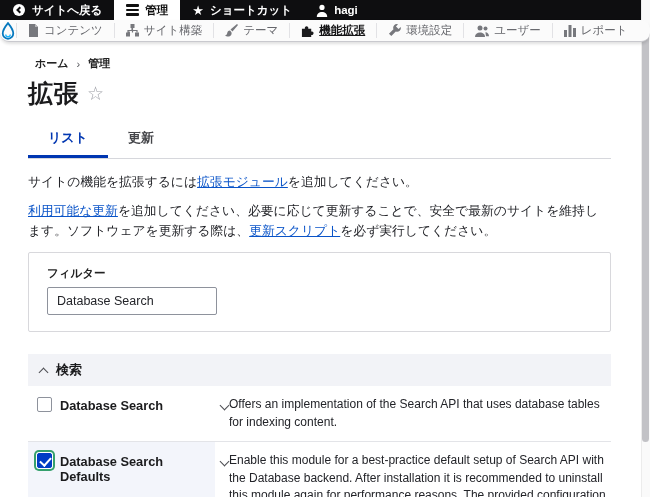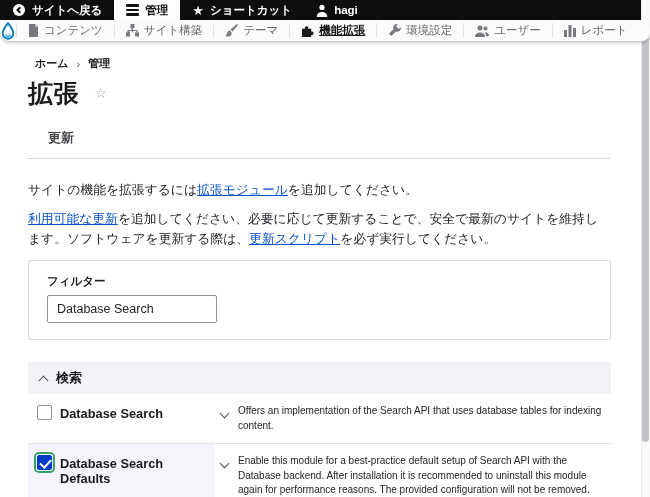--- a/index.html
+++ b/index.html
@@ -23,30 +23,30 @@
     font-size:11.5px; color:#65666b; border-left:1px solid #e2e2e5; cursor:pointer; white-space:nowrap; }
   .menu-item svg { flex:0 0 auto; }
   .menu-item.active { color:#151517; font-weight:bold; text-decoration:underline; }
   .menu-spacer { flex:1; }
 
   
   .content { padding:14px 39px 0 28px; }
   .breadcrumb { font-size:11px; font-weight:bold; color:#222; display:flex; gap:8px; align-items:center; }
   .breadcrumb .sep { color:#55565b; font-weight:normal; }
   .breadcrumb a { color:#222; text-decoration:none;margin-left:7px; }
-  .page-title-row { display:flex; align-items:center; gap:16px; margin-top:6px;font-family:Liberation Mono, monospace; }
+  .page-title-row { display:flex; align-items:center; gap:8px; margin-top:6px; }
   .page-title { font-size:25px; font-weight:bold; color:#1b1b1d; letter-spacing:.5px; }
   .fav-star { color:#9fa1a8; font-size:19px; line-height:1; cursor:pointer; }
 
   .tabs { display:flex; margin-top:10px; border-bottom:1px solid #d6d7dc; }
   .tab { padding:9px 20px 8px; font-size:13px; font-weight:bold; color:#444549;
     cursor:pointer; border-bottom:3px solid transparent; }
   .tab.active { color:#0036b1; border-bottom-color:#0036b1; }
 
-  .intro { margin-top:21px; font-size:12.8px; line-height:1.55; color:#232429; }
+  .intro { margin-top:13px; font-size:12.8px; line-height:1.55; color:#232429; }
   .intro p + p { margin-top:9px; }
   .intro a { color:#0a54c8; text-decoration:underline; cursor:pointer; }
 
   .filter-box { margin-top:12px; border:1px solid #d8d8dc; border-radius:2px;
     padding:13px 18px 16px; }
   .filter-label { font-size:11.5px; font-weight:bold; color:#222; display:block; }
   .filter-input { margin-top:6px; width:170px; height:28px; border:1px solid #8e929c;
     border-radius:2px; padding:0 9px; font-size:12.5px; color:#232429;
     font-family:"Liberation Sans","DejaVu Sans",sans-serif; background:#fff; }
 
@@ -56,21 +56,21 @@
   .chev { display:inline-block; width:7px; height:7px; border-right:1.6px solid #4c4d52;
     border-bottom:1.6px solid #4c4d52; }
   .chev.up { transform:rotate(-135deg); margin-top:4px; }
   .chev.down { transform:rotate(45deg); margin-top:-3px; }
 
   .module-row { display:grid; grid-template-columns:32px 155px 1fr;
     border-bottom:1px solid #e3e4e8; }
   .cell { padding:10px 0; }
   .cb-cell { display:flex; justify-content:center; padding-top:11px; }
   .name-cell { font-size:12.8px; font-weight:bold; color:#1b1b1d; padding-top:12px; }
-  .desc-cell { font-size:10px; color:#232429; line-height:1.45; display:flex; gap:10px; padding-left:6px; padding-right:4px; }
+  .desc-cell { font-size:12px; color:#232429; line-height:1.45; display:flex; gap:1px; padding-left:6px; padding-right:4px; }
   .desc-cell .chev { flex:0 0 auto; margin-top:6px; }
   .module-row.selected .cb-cell, .module-row.selected .name-cell { background:#f3f5fb; }
 
   .checkbox { width:15px; height:15px; border:1px solid #8e929c; border-radius:2px; background:#fff; cursor:pointer; }
   .checkbox.checked { background:#003cc5; border-color:#003cc5; position:relative;
     box-shadow:0 0 0 1px #fff, 0 0 0 3px #35a06d; }
   .checkbox.checked::after { content:""; position:absolute; left:4px; top:1px; width:5px; height:9px;
     border-right:2px solid #fff; border-bottom:2px solid #fff; transform:rotate(42deg); }
 
   
@@ -210,20 +210,21 @@
     <span class="sep">›</span>
     <span>管理</span>
   </div>
 
   <div class="page-title-row">
     <h1 class="page-title">拡張</h1>
     <span class="fav-star">☆</span>
   </div>
 
   <div class="tabs">
+    <div class="tab active">リスト</div>
     <div class="tab">更新</div>
   </div>
 
   <div class="intro">
     <p><span>サイトの機能を拡張するには</span><a>拡張モジュール</a><span>を追加してください。</span></p>
     <p><a>利用可能な更新</a><span>を追加してください、必要に応じて更新することで、安全で最新のサイトを維持します。ソフトウェアを更新する際は、</span><a>更新スクリプト</a><span>を必ず実行してください。</span></p>
   </div>
 
   <div class="filter-box">
     <label class="filter-label">フィルター</label>

